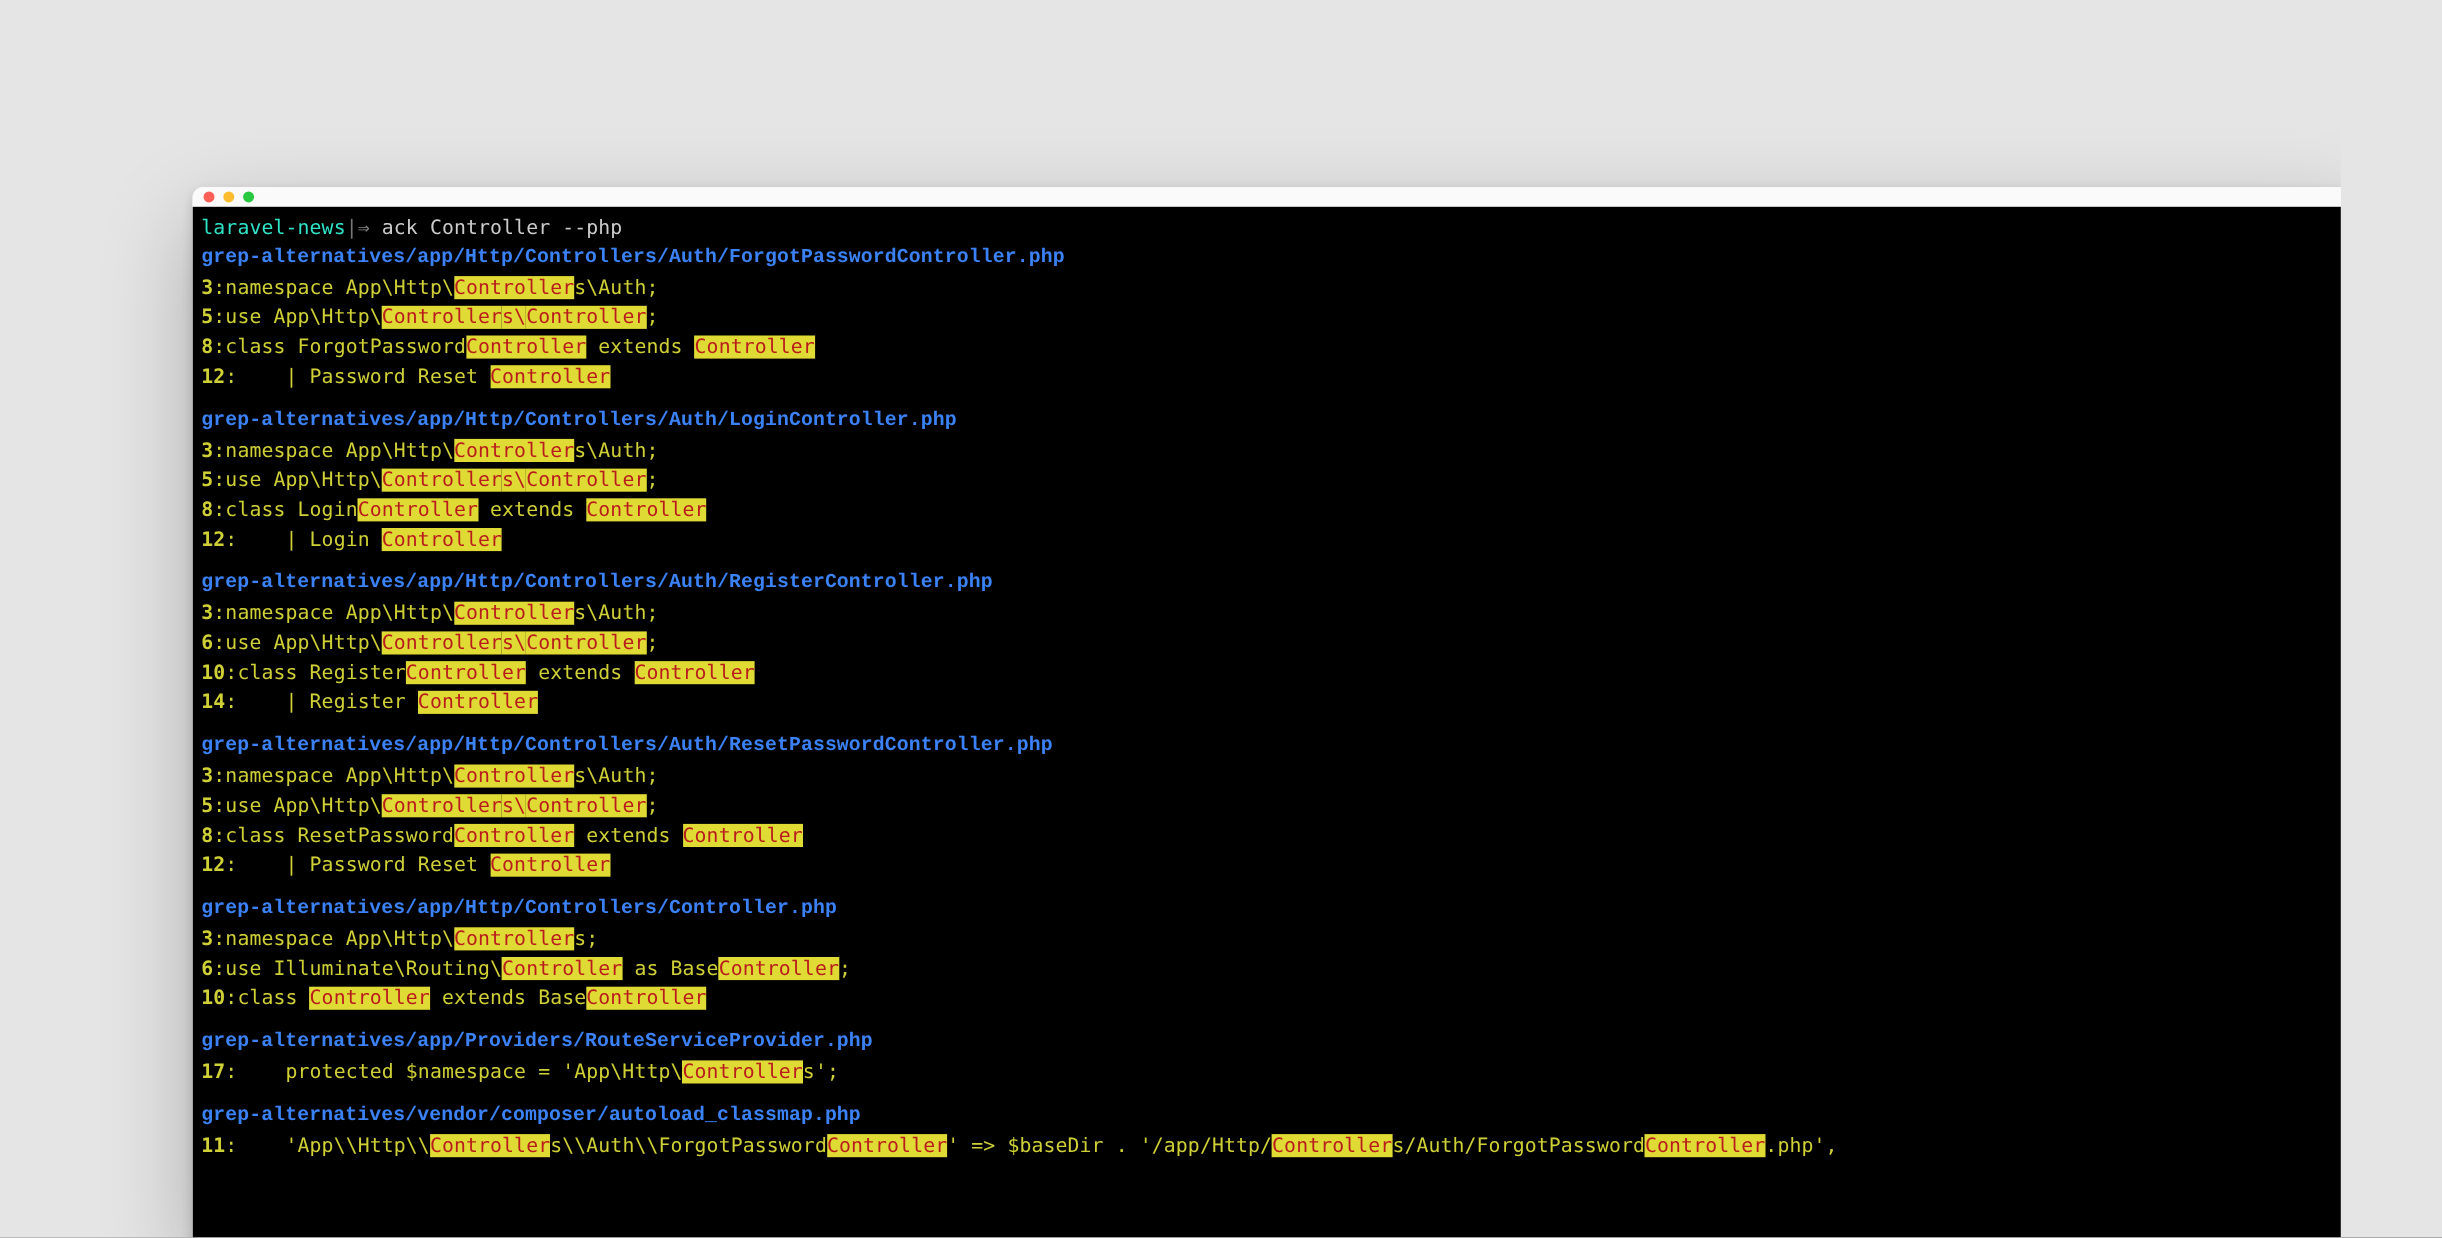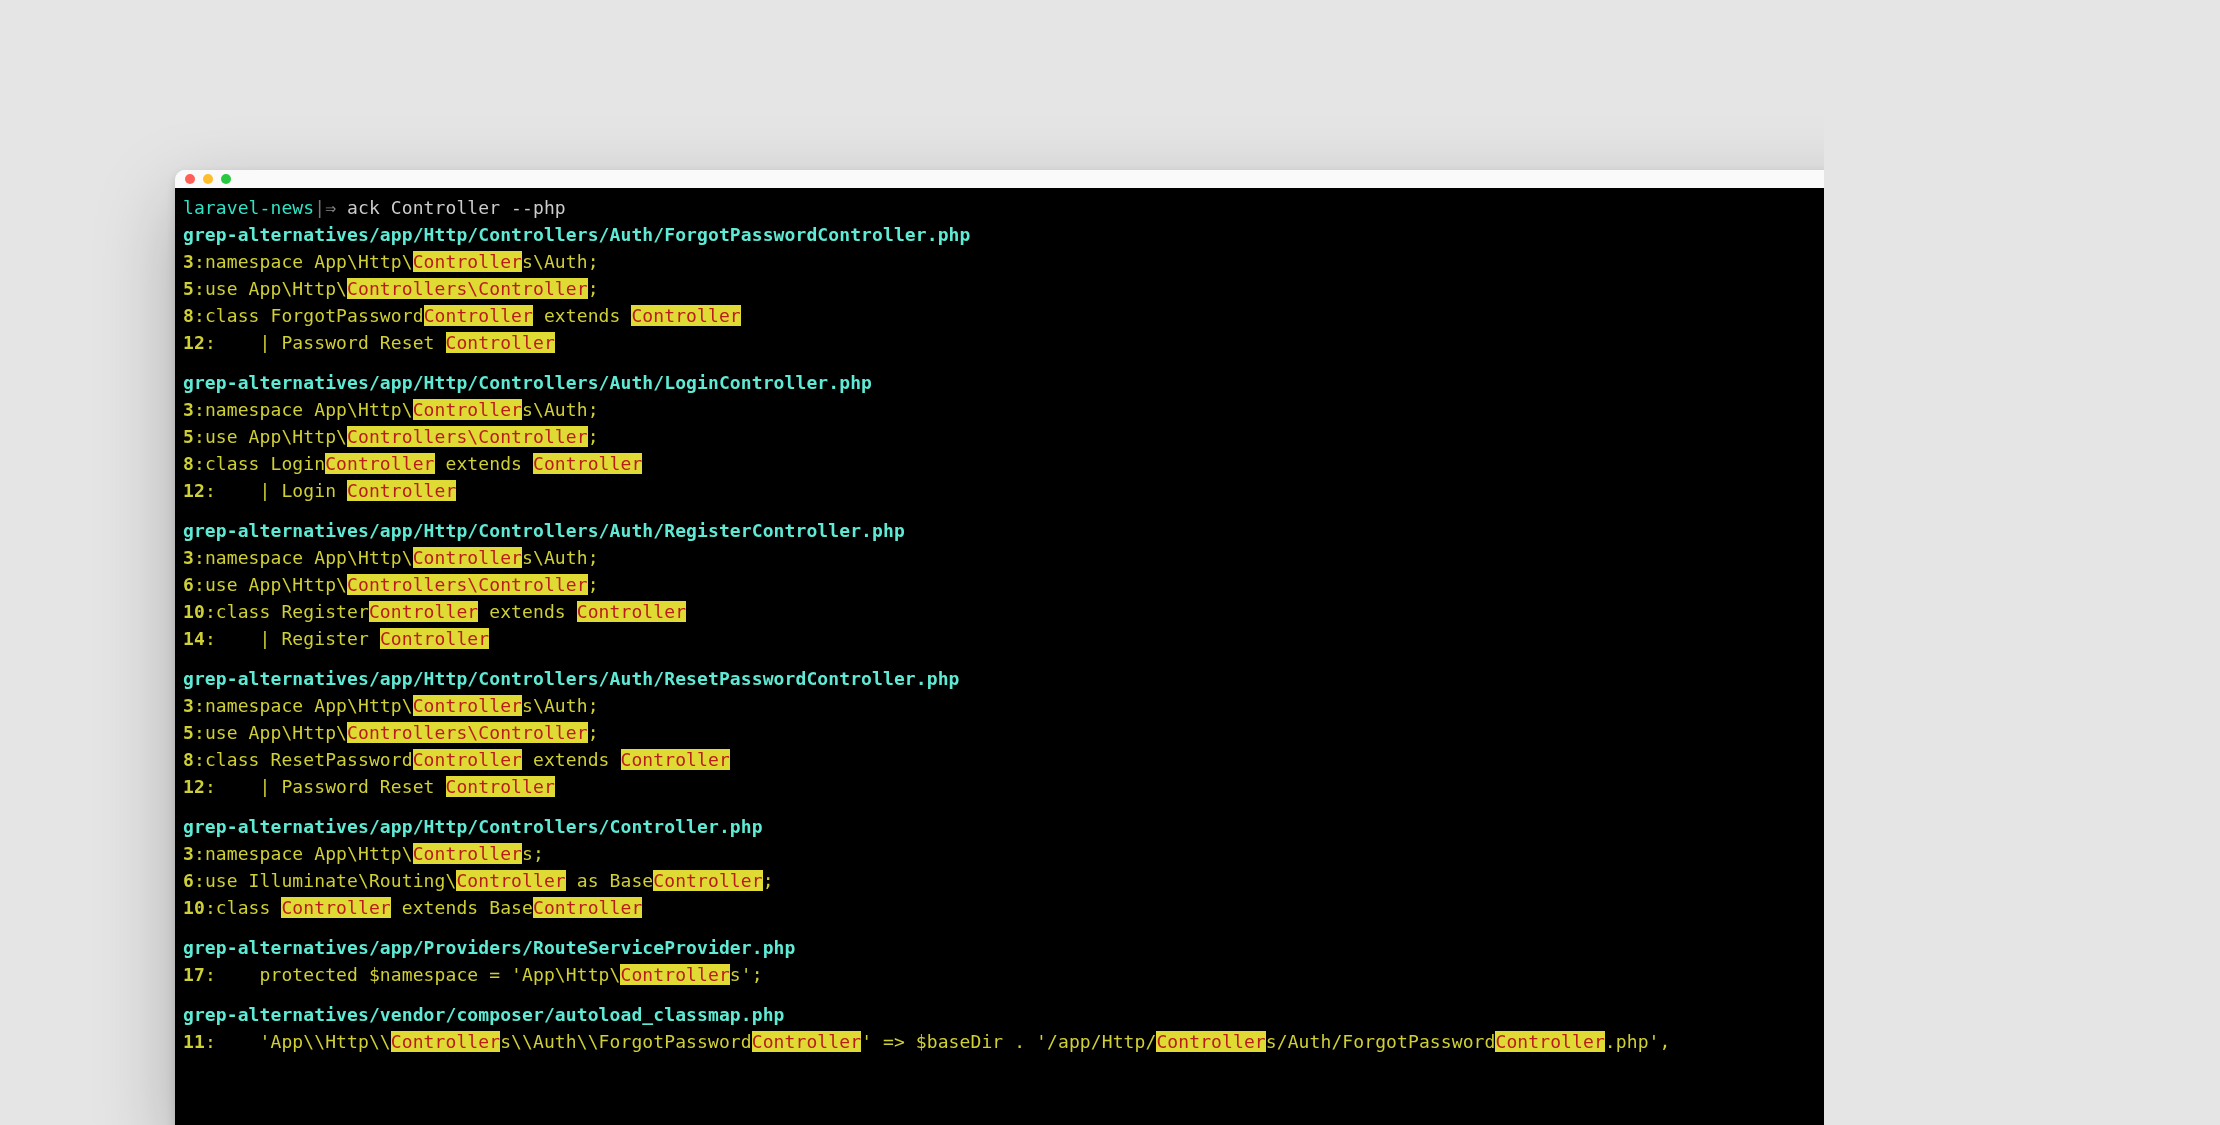--- a/index.html
+++ b/index.html
@@ -3,21 +3,21 @@
 <meta charset="utf-8">
 <style>
   html, body {
     margin: 0;
     padding: 0;
     background: #e5e5e5;
     font-family: -apple-system, BlinkMacSystemFont, "Segoe UI", sans-serif;
     height: 100%;
   }
   .stage {
-    width: 1824px;
+    width: 2128px;
     height: 1125px;
     background: #e5e5e5;
     position: relative;
     overflow: hidden;
   }
   .window {
     position: absolute;
     left: 175px;
     top: 170px;
     width: 1975px;
@@ -53,21 +53,21 @@
     white-space: pre;
     height: calc(100% - 18px);
     box-sizing: border-box;
     overflow: hidden;
     letter-spacing: 0.1px;
   }
   .prompt-host { color: #2fe3c6; }
   .prompt-sep  { color: #777; }
   .prompt-arrow{ color: #888; }
   .cmd         { color: #cccccc; }
-  .filepath    { color: #5eead4; font-weight: 700; }
+  .filepath    { color: #3b82f6; font-weight: 700; font-family: Liberation Mono, monospace; }
   .lineno      { color: #cfcf36; font-weight: 700; }
   .plain       { color: #cfcf36; }
   .hl {
     background: #e0da35;
     color: #b91c1c;
   }
   .spacer { height: 13px; }
 </style>
 </head>
 <body>

